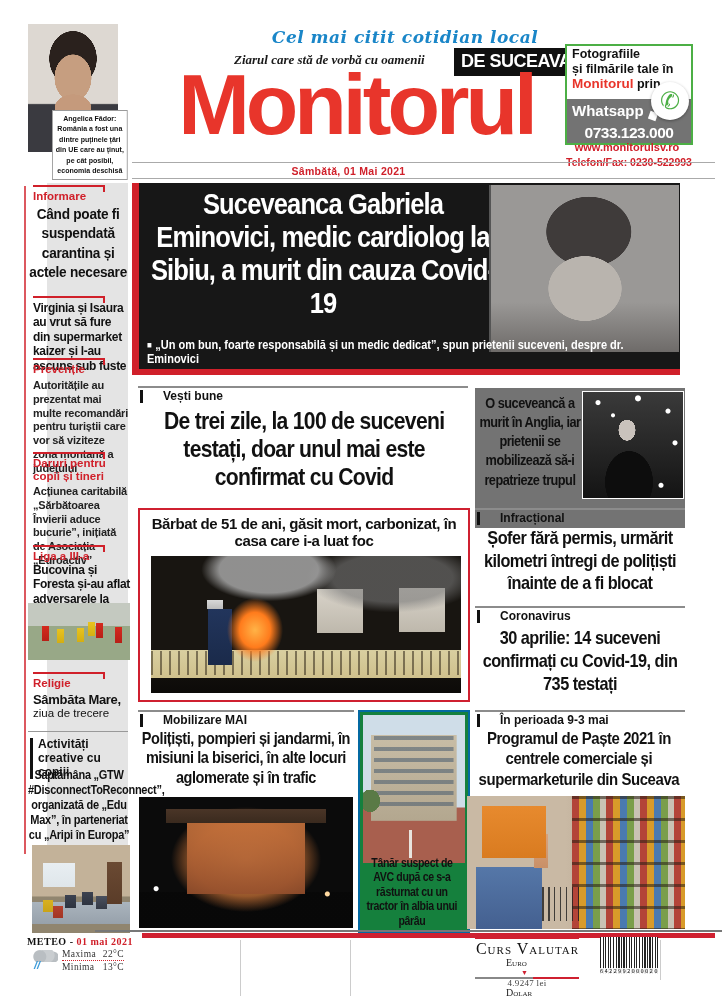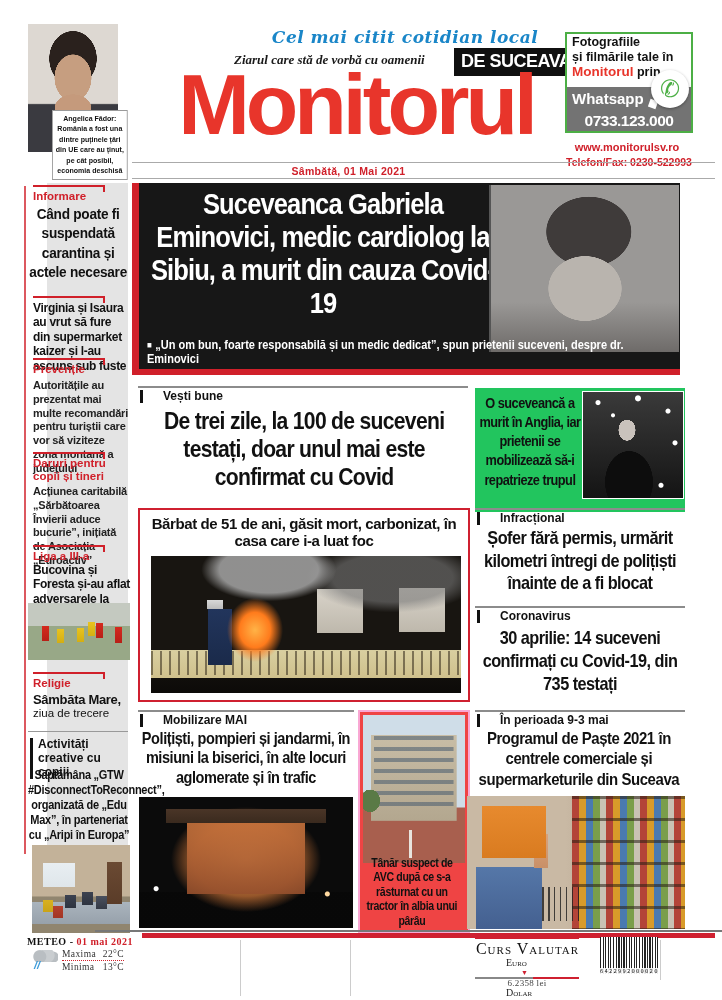--- a/index.html
+++ b/index.html
@@ -19,21 +19,21 @@
     font-size:8px;font-weight:bold;line-height:1.3;text-align:center;padding:3px 1px;
     transform:scaleX(0.88);transform-origin:0 0;}
   .tagline-top{left:240px;top:27px;width:330px;text-align:center;color:#1a86c8;
     font-family:"DejaVu Serif",serif;font-style:italic;font-weight:bold;font-size:17px;letter-spacing:.5px;}
   .tagline-sub{left:234px;top:52px;width:210px;font-family:"Liberation Serif",serif;
     font-style:italic;font-weight:bold;font-size:13px;color:#1a1a1a;}
   .badge-suceava{left:454px;top:48px;background:#101010;color:#fff;font-weight:bold;
     font-size:18px;letter-spacing:-.5px;padding:3px 7px 4px;}
   .logo{left:150px;top:58px;width:412px;text-align:center;color:#e8352b;font-weight:bold;
     font-size:86px;letter-spacing:-4px;line-height:92px;}
-  .wa-box{left:565px;top:32px;width:124px;height:97px;border:2px solid #4caf45;background:#fff;}
+  .wa-box{left:565px;top:44px;width:124px;height:97px;border:2px solid #4caf45;background:#fff;}
   .wa-line{margin:1px 0 0 5px;font-size:12.5px;font-weight:bold;line-height:14px;color:#111;}
   .wa-line .brand{color:#e8352b;font-size:13.5px;}
   .wa-green{position:absolute;left:0;right:0;bottom:0;height:44px;background:#737373;}
   .wa-app{position:absolute;left:5px;top:3px;color:#fff;font-weight:bold;font-size:15px;}
   .wa-phone{position:absolute;left:0;right:0;bottom:1px;text-align:center;color:#fff;
     font-weight:bold;font-size:15.5px;letter-spacing:-.5px;margin-top:13px;}
   .wa-icon{position:absolute;right:2px;top:36px;width:38px;height:38px;background:#fff;
     border-radius:50%;box-shadow:0 1px 3px rgba(0,0,0,.35);text-align:center;}
   .wa-icon span{color:#4caf45;font-size:24px;line-height:38px;}
   .wa-tail{position:absolute;right:34px;top:66px;width:8px;height:8px;background:#fff;
@@ -144,33 +144,33 @@
     background:
       radial-gradient(circle 2px at 8% 70%, #fff 0 2px, rgba(0,0,0,0) 3px),
       radial-gradient(circle 2px at 88% 74%, #ffd9a0 0 2px, rgba(0,0,0,0) 3px),
       linear-gradient(#4a3527,#3a2a1e) 50% 10%/160px 14px no-repeat,
       linear-gradient(rgba(200,115,60,.9), rgba(150,80,45,.9)) 50% 40%/118px 74px no-repeat,
       radial-gradient(ellipse closest-side, #e8a05c, rgba(185,106,51,.8) 70%, rgba(0,0,0,0)) 50% 38%/150px 105px no-repeat,
       linear-gradient(rgba(8,8,8,.96), rgba(8,8,8,.96)) 0 100%/100% 36px no-repeat,
       #0b0b0b;}
 
   
-  .avc-box{left:358px;top:710px;width:108px;height:220px;border:2px solid #f9a8d4;background:#ef4444;}
+  .avc-box{left:358px;top:710px;width:108px;height:220px;border:2px solid #0369a1;background:#15803d;}
   .avc-photo{position:absolute;left:3px;top:3px;right:3px;height:148px;
     background:
       radial-gradient(ellipse 14px 16px at 7% 58%, #5a7a46 0 70%, rgba(0,0,0,0) 71%),
       repeating-linear-gradient(180deg, rgba(70,90,110,.55) 0 4px, rgba(0,0,0,0) 4px 11px) 50% 30%/78% 52% no-repeat,
       linear-gradient(#c8bda6,#b3a78f) 50% 32%/84% 58% no-repeat,
       linear-gradient(#e8e4de,#e8e4de) 46% 96%/3px 28px no-repeat,
       linear-gradient(180deg,#cfdde8 0 62%,#a85f4e 63% 100%);}
   .avc-caption{position:absolute;left:0;bottom:4px;width:118px;transform:scaleX(.88);
     transform-origin:0 0;text-align:center;font-weight:bold;font-size:12px;line-height:1.2;letter-spacing:-.4px;}
 
   
-  .anglia-box{left:475px;top:388px;width:210px;height:124px;background:#22c55e;}
+  .anglia-box{left:475px;top:388px;width:210px;height:140px;background:#737373;}
   .anglia-text{position:absolute;left:3px;top:6px;width:118px;transform:scaleX(.88);
     transform-origin:0 0;text-align:center;font-weight:bold;font-size:14.5px;line-height:1.32;letter-spacing:-.6px;}
   .anglia-photo{position:absolute;left:107px;top:3px;width:100px;height:106px;border:1px solid #fff;
     background:
       radial-gradient(circle 2px at 15% 10%, #fff 0 2px, rgba(0,0,0,0) 3px),
       radial-gradient(circle 2.5px at 55% 6%, #fff 0 2.5px, rgba(0,0,0,0) 3.5px),
       radial-gradient(circle 2px at 85% 18%, #fff 0 2px, rgba(0,0,0,0) 3px),
       radial-gradient(circle 2px at 92% 48%, #fff 0 2px, rgba(0,0,0,0) 3px),
       radial-gradient(circle 2px at 78% 88%, #fff 0 2px, rgba(0,0,0,0) 3px),
       radial-gradient(circle 1.5px at 30% 22%, #fff 0 1.5px, rgba(0,0,0,0) 2.5px),
@@ -340,21 +340,21 @@
   <div class="abs foot-redbar"></div>
   <div class="abs vline" style="left:240px;top:940px;height:56px"></div>
   <div class="abs vline" style="left:350px;top:940px;height:56px"></div>
   <div class="abs vline" style="left:660px;top:940px;height:40px"></div>
 
   <div class="abs curs-box">
     <div class="curs-title">Curs Valutar</div>
     <div class="curs-row">
       <span class="curs-name">Euro</span>
       <span class="curs-arrow">▼</span>
-      <span class="curs-val">6.2358 lei</span>
+      <span class="curs-val">4.9247 lei</span>
     </div>
     <div class="curs-row">
       <span class="curs-name">Dolar</span>
       <span class="curs-arrow">▼</span>
       <span class="curs-val">4.0651 lei</span>
     </div>
     <div class="curs-bot-gray"></div>
     <div class="curs-bot-red"></div>
   </div>
 

